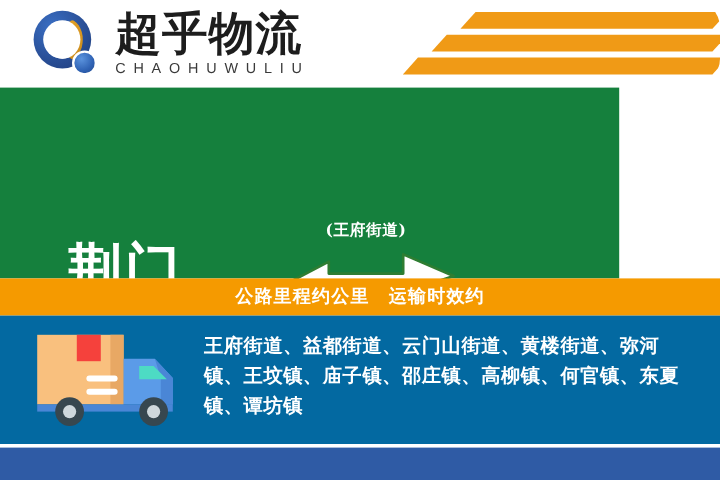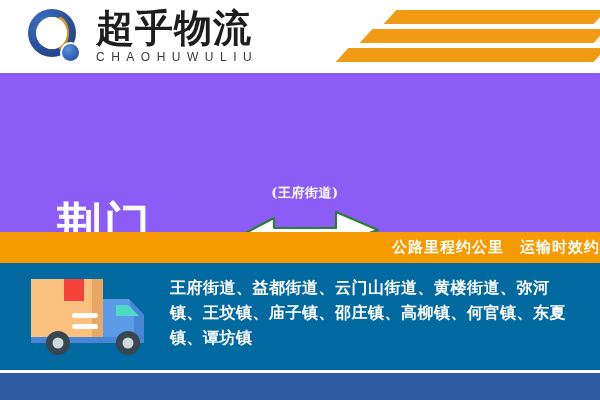--- a/index.html
+++ b/index.html
@@ -18,20 +18,21 @@
     background: #ffffff;
   }
 
   
   .header {
     position: absolute;
     left: 0; top: 0;
     width: 600px; height: 72px;
     background: #ffffff;
     overflow: hidden;
+    border-radius: 23px;
   }
   .logo-mark {
     position: absolute;
     left: 28px; top: 9px;
     width: 56px; height: 56px;
   }
   .logo-ring {
     position: absolute;
     left: 0; top: 0;
     width: 48px; height: 48px;
@@ -104,22 +105,22 @@
     right: 0;
   }
   .stripe.s1 { top: 2px;  left: 50px; transform: skewX(-42deg); }
   .stripe.s2 { top: 21px; left: 26px; transform: skewX(-42deg); }
   .stripe.s3 { top: 40px; left: 2px;  transform: skewX(-42deg); }
 
   
   .route-panel {
     position: absolute;
     left: 0; top: 73px;
-    width: 600px; height: 159px;
-    background: #8b5cf6;
+    width: 516px; height: 159px;
+    background: #15803d;
   }
   .city {
     position: absolute;
     top: 126px;
     font-family: "DejaVu Serif", serif;
     font-size: 46px;
     font-weight: bold;
     color: #ffffff;
     letter-spacing: 2px;
     line-height: 50px;
@@ -159,21 +160,21 @@
   }
 
   
   .info-bar {
     position: absolute;
     left: 0; top: 232px;
     width: 600px; height: 31px;
     background: #F59A00;
     display: flex;
     align-items: center;
-    justify-content: flex-end;
+    justify-content: center;
   }
   .info-bar-text {
     font-family: "DejaVu Serif", serif;
     font-size: 15px;
     font-weight: bold;
     color: #ffffff;
     letter-spacing: 1px;
     white-space: pre;
   }
 

